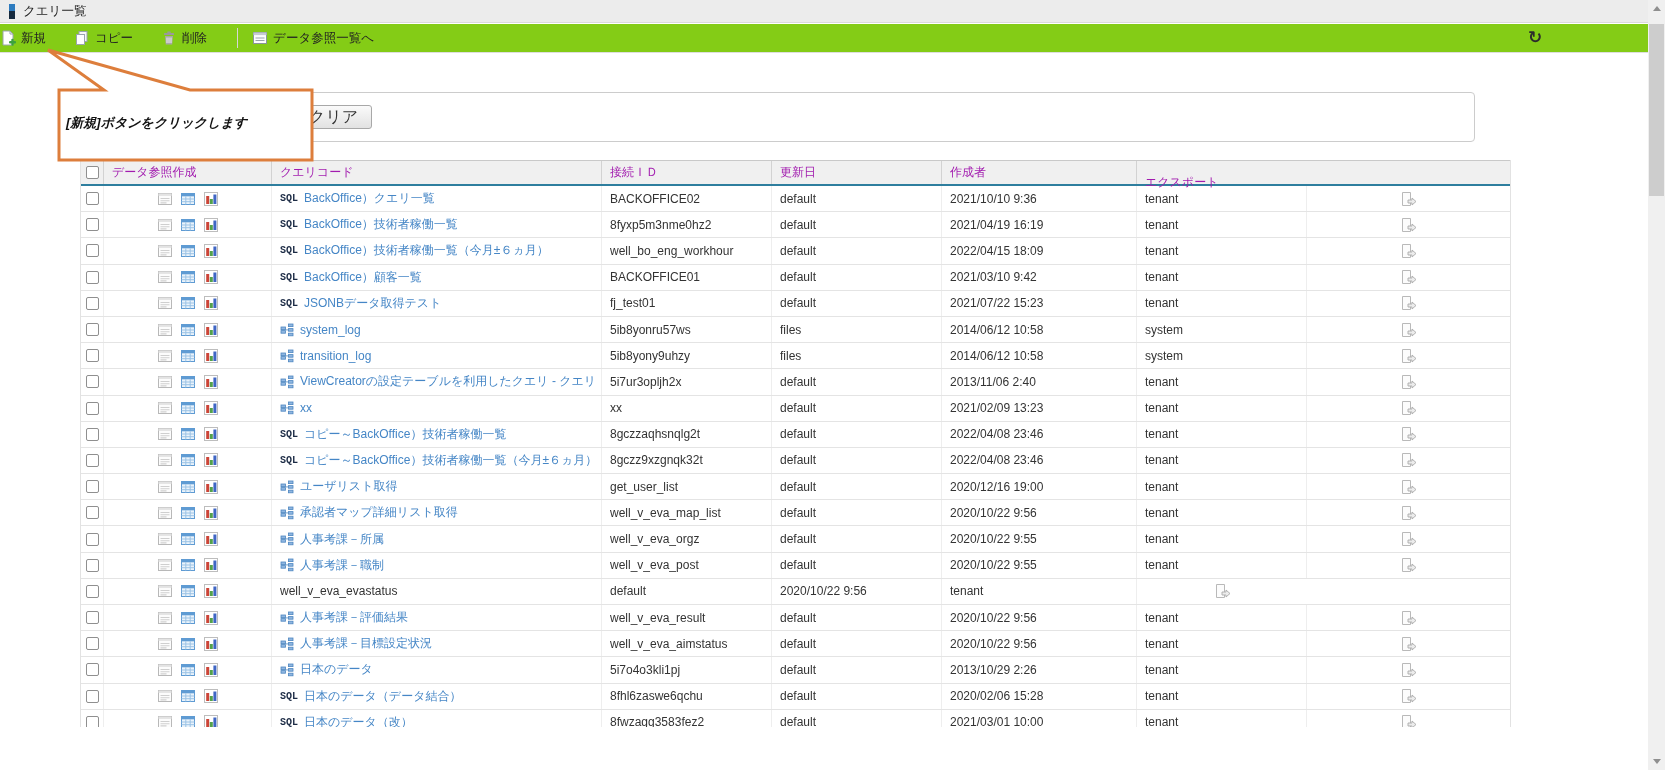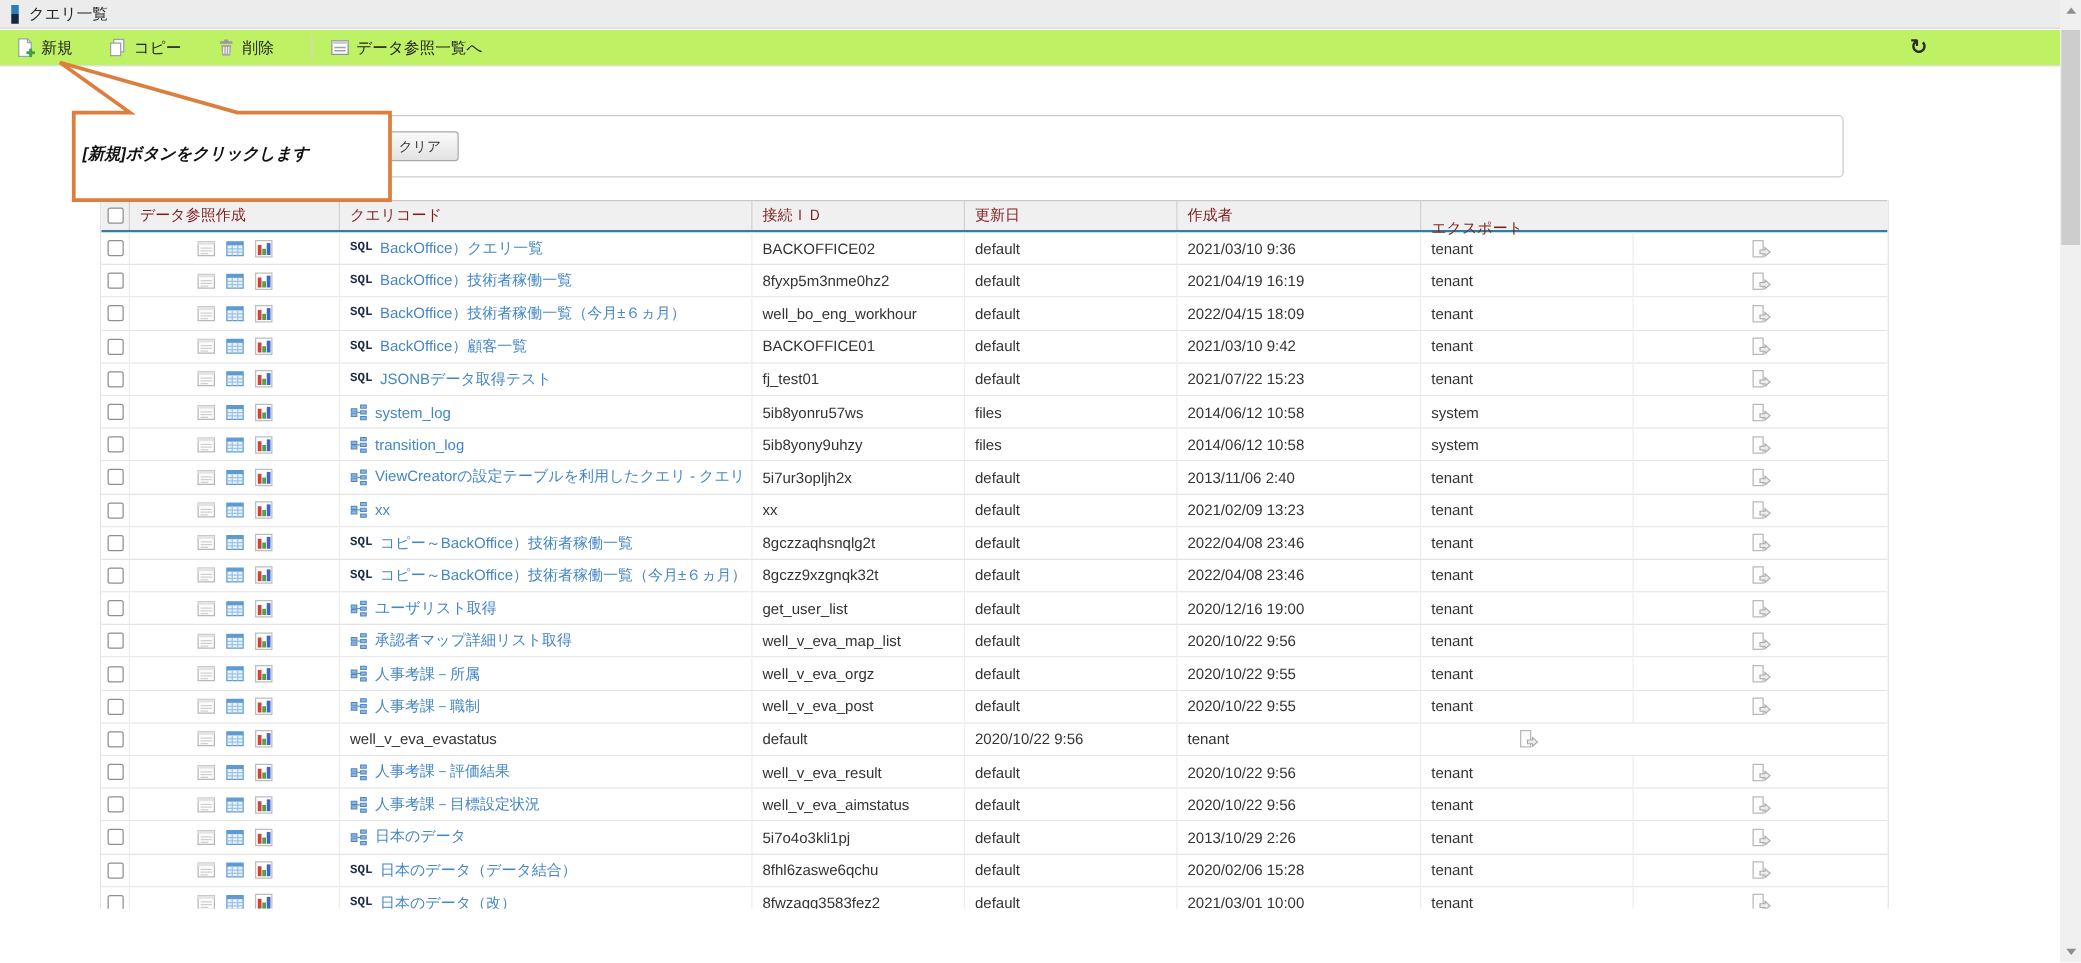--- a/index.html
+++ b/index.html
@@ -8,47 +8,47 @@
 
   
   .titlebar { position:absolute; left:0; top:0; width:1665px; height:23px;
     background:#ececec; border-bottom:1px solid #dadada; display:flex; align-items:center; }
   .title-glyph { width:6px; height:15px; margin-left:9px;
     background:linear-gradient(#2d7bbf 0 50%, #15293e 50% 100%); }
   .title-text { margin-left:8px; font-size:12.5px; color:#222; }
 
   
   .toolbar { position:absolute; left:0; top:24px; width:1665px; height:29px;
-    background:#bef264; border-bottom:1px solid #dedede; display:flex; align-items:center; padding-left:12px; }
+    background:#84cc16; border-bottom:1px solid #dedede; display:flex; align-items:center; }
   .tb-btn { display:flex; align-items:center; gap:5px; margin-right:28px; cursor:pointer;
     font-size:12.5px; color:#222; white-space:nowrap; }
   .tb-sep { width:1px; height:20px; background:#d6d6d6; margin:0 14px 0 2px; }
   .tb-refresh { position:absolute; left:1524px; top:3px; width:22px; height:22px;
     font-size:17px; font-weight:bold; color:#2c2c2c; text-align:center; line-height:22px; cursor:pointer; }
   svg { display:block; }
 
   
   .search-panel { position:absolute; left:80px; top:92px; width:1395px; height:50px;
     background:#fff; border:1px solid #cccccc; border-radius:4px; }
-  .clear-btn { position:absolute; left:224px; top:12px; height:24px; padding:0 13px;
-    font-size:11px; color:#333; background:linear-gradient(#fafafa,#e2e2e2);
+  .clear-btn { position:absolute; left:214px; top:12px; height:24px; padding:0 13px;
+    font-size:16px; color:#333; background:linear-gradient(#fafafa,#e2e2e2);
     border:1px solid #a8a8a8; border-radius:3px; cursor:pointer;
     font-family:"Liberation Sans","DejaVu Sans",sans-serif; }
 
   
   .callout { position:absolute; left:40px; top:40px; width:290px; height:132px; z-index:40; }
   .callout-text { position:absolute; left:26px; top:74px; width:250px;
     font-size:13px; font-weight:bold; color:#111;font-style:italic; }
 
   
   .qtable { position:absolute; left:80px; top:160px; width:1431px; height:567px;
     overflow:hidden; font-size:12px; color:#333; border-left:1px solid #e2e2e2; border-right:1px solid #e2e2e2; }
   .thead { display:grid; grid-template-columns:23px 168px 330px 170px 170px 195px 170px 1fr;
     height:26px; background:#f0f0f0; border-top:1px solid #c9c9c9; border-bottom:2px solid #2e7e9e;
-    color:#7f1d1d; align-items:center; }
+    color:#a21caf; align-items:center; }
   .thead .hc { height:100%; display:flex; align-items:center; padding-left:8px;
     border-right:1px solid #d2d2d2; white-space:nowrap; overflow:hidden; }
   .thead .hc:last-child { border-right:none;margin-top:20px; }
   .trow { display:grid; grid-template-columns:23px 168px 330px 170px 170px 195px 170px 1fr;
     height:26.2px; border-bottom:1px solid #e4e4e4; background:#fff; align-items:center; }
   .trow .c { height:100%; display:flex; align-items:center; padding-left:8px;
     border-right:1px solid #eeeeee; white-space:nowrap; overflow:hidden; }
   .trow .c:last-child { border-right:none; }
   .cb-cell { justify-content:center; padding-left:0 !important; }
   .checkbox { width:13px; height:13px; background:#fff; border:1px solid #8f8f8f; border-radius:2px; cursor:pointer; }
@@ -184,21 +184,21 @@
       </svg>
             </span>
     </div>
     <div class="c">
       <span class="sql-badge">SQL</span>
 
       <a class="qlink">BackOffice）クエリ一覧</a>
     </div>
     <div class="c">BACKOFFICE02</div>
     <div class="c">default</div>
-    <div class="c">2021/03/10 9:36</div>
+    <div class="c">2021/10/10 9:36</div>
     <div class="c">tenant</div>
     <div class="c export-cell">
             <span class="icn">
               <svg width="17" height="16" viewBox="0 0 17 16">
       <path d="M2.5 1.5 h8 v13 h-8 z" fill="#fcfcfc" stroke="#b9b9b9"></path>
       <path d="M8 9 h4 v-2 l4 3.5 -4 3.5 v-2 h-4 z" fill="#ececec" stroke="#ababab" stroke-width="0.9"></path>
     </svg>
             </span>
           </div>
   </div>

